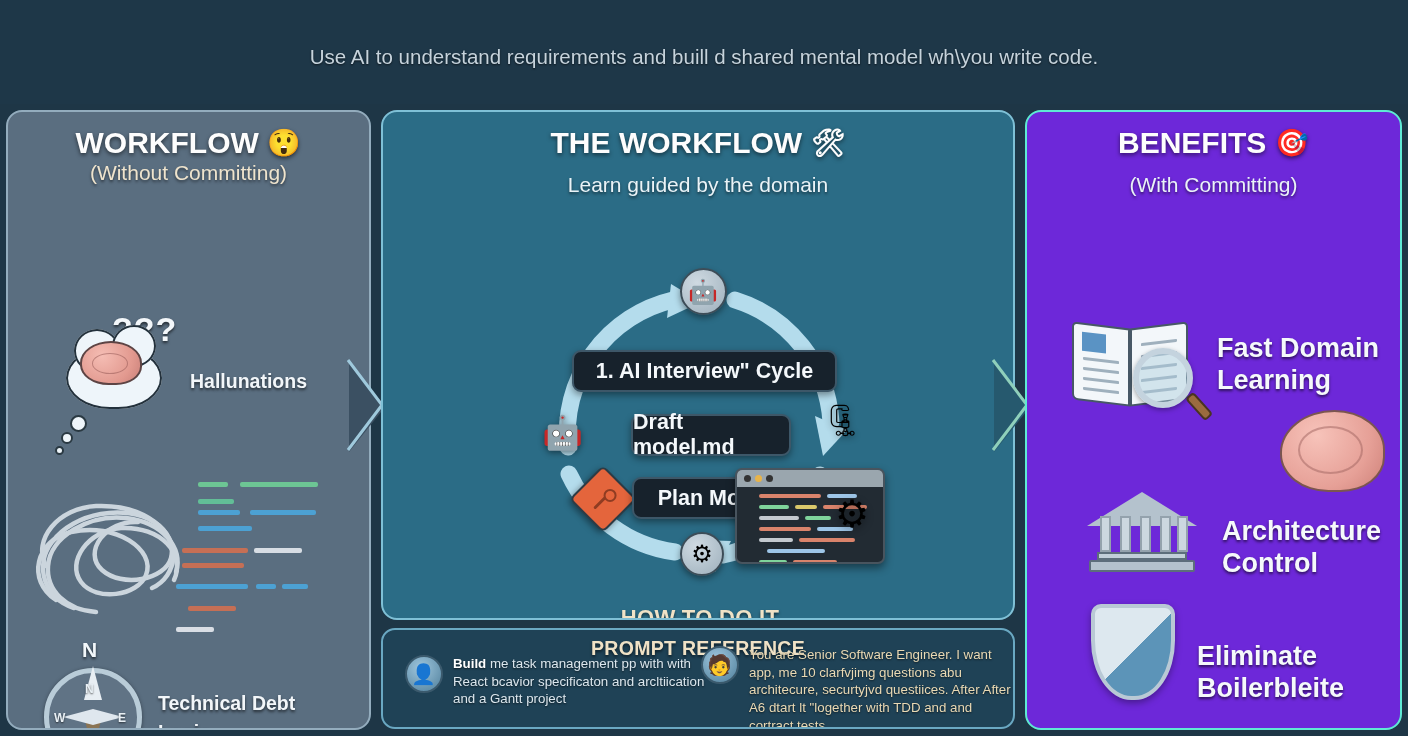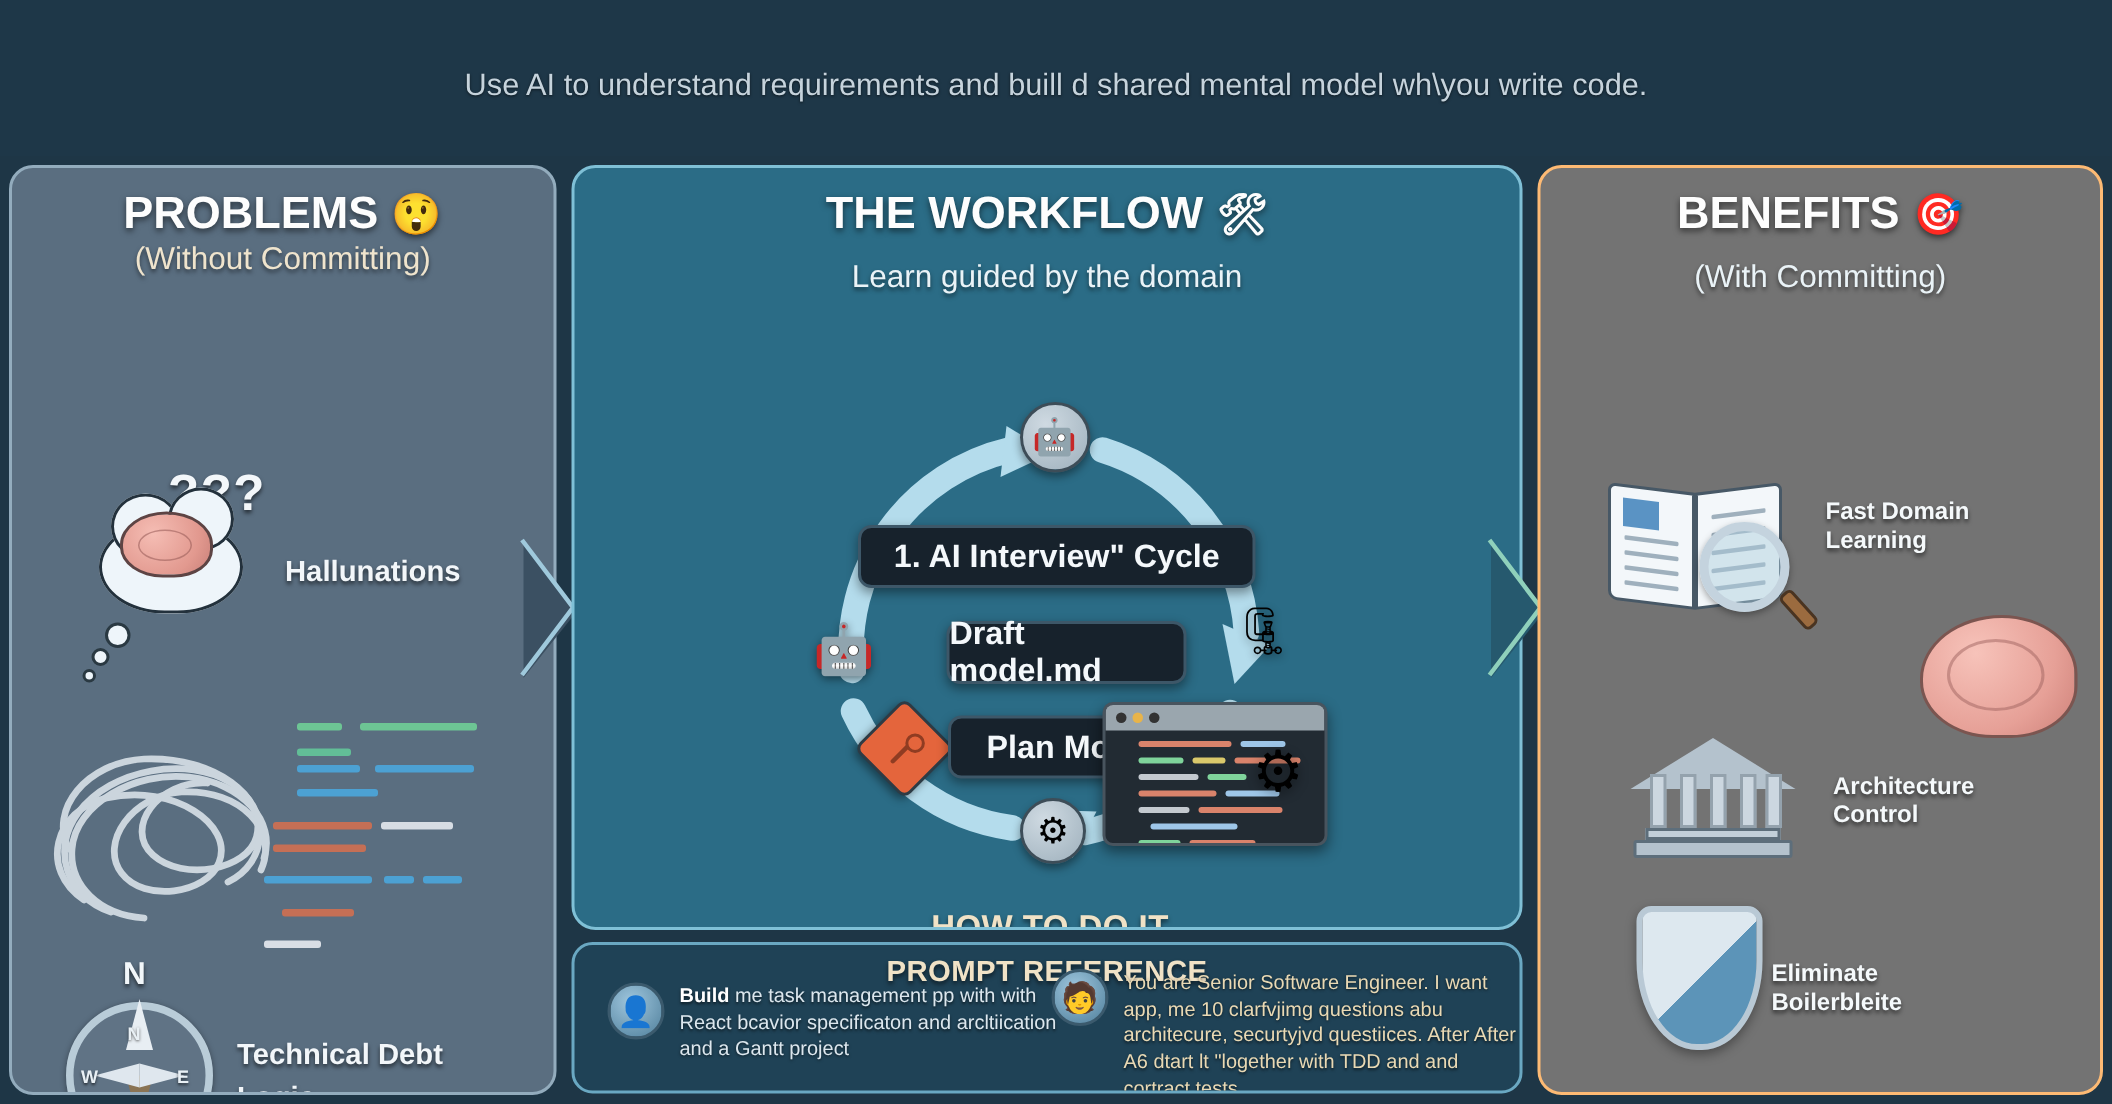--- a/index.html
+++ b/index.html
@@ -34,21 +34,21 @@
   .p-left {
     left:6px; top:110px; width:365px; height:620px;
     background:#5a6e80; border:2px solid #93acbd;
   }
   .p-mid {
     left:381px; top:110px; width:634px; height:510px;
     background:#2b6c86; border:2px solid #7fc0d6;
   }
   .p-right {
     left:1025px; top:110px; width:377px; height:620px;
-    background:#737373; border:2px solid #fdba74;
+    background:#6d28d9; border:2px solid #5eead4;
   }
   .p-prompt {
     left:381px; top:628px; width:634px; height:101px;
     background:#1f4256; border:2px solid #6aa8c2; border-radius:14px;
   }
 
   .panel-head { text-align:center; padding-top:14px; }
   .panel-title {
     font-size:30px; font-weight:bold; color:#fdfdfd;
     text-shadow:0 2px 4px rgba(0,0,0,.55);
@@ -216,21 +216,21 @@
     border:2px solid #3b5a6d; display:flex; align-items:center; justify-content:center;
     font-size:20px;
   }
   .ptxt { font-size:13.3px; line-height:1.33; color:#dce7ee; text-shadow:0 1px 2px rgba(0,0,0,.6); }
   .ptxt b { color:#ffffff; }
   .ptxt.gold { color:#e9d9b4; }
 
   
   .ben-row { position:absolute; display:flex; align-items:center; }
   .ben-txt {
-    font-size:16px; font-weight:bold; color:#f5f9fb; line-height:1.2;
+    font-size:27px; font-weight:bold; color:#f5f9fb; line-height:1.2;
     text-shadow:0 2px 3px rgba(0,0,0,.6);
   }
   .book { position:absolute; left:42px; top:207px; width:125px; height:92px; }
   .book-l, .book-r {
     position:absolute; top:6px; width:58px; height:78px; background:#f3f7fa;
     border:2px solid #475866;
   }
   .book-l { left:3px; border-radius:5px 0 0 6px; transform:skewY(7deg); }
   .book-r { left:61px; border-radius:0 5px 6px 0; transform:skewY(-7deg); }
   .bline { position:absolute; left:9px; right:9px; height:2.5px; background:#9fb0bd; border-radius:1px; }
@@ -290,21 +290,21 @@
 </head>
 <body>
 
 <div class="header">
   <div class="subtitle">Use AI to understand requirements and buill d shared mental model wh\you write code.</div>
 </div>
 
 <div class="panel p-left">
   <div class="panel-head">
     <div class="panel-title">
-      <span>PROBLEMS</span>
+      <span>WORKFLOW</span>
       <span class="emoji">😲</span>
     </div>
     <div class="panel-sub">(Without Committing)</div>
   </div>
 
   <div class="qmarks">???</div>
 
   <div class="thought">
     <div class="cloud"></div>
     <div class="brain-sm"></div>
@@ -498,18 +498,18 @@
     <div class="col" style="left:90px;"></div>
     <div class="bank-base2"></div>
     <div class="bank-base"></div>
   </div>
   <div class="ben-row" style="left:195px; top:403px;">
     <span class="ben-txt" style="white-space:pre-line;">Architecture
 Control</span>
   </div>
 
   <div class="shield"></div>
-  <div class="ben-row" style="left:154px; top:528px;">
+  <div class="ben-row" style="left:170px; top:528px;">
     <span class="ben-txt" style="white-space:pre-line;">Eliminate
 Boilerbleite</span>
   </div>
 
 </div>
 
 </body></html>

